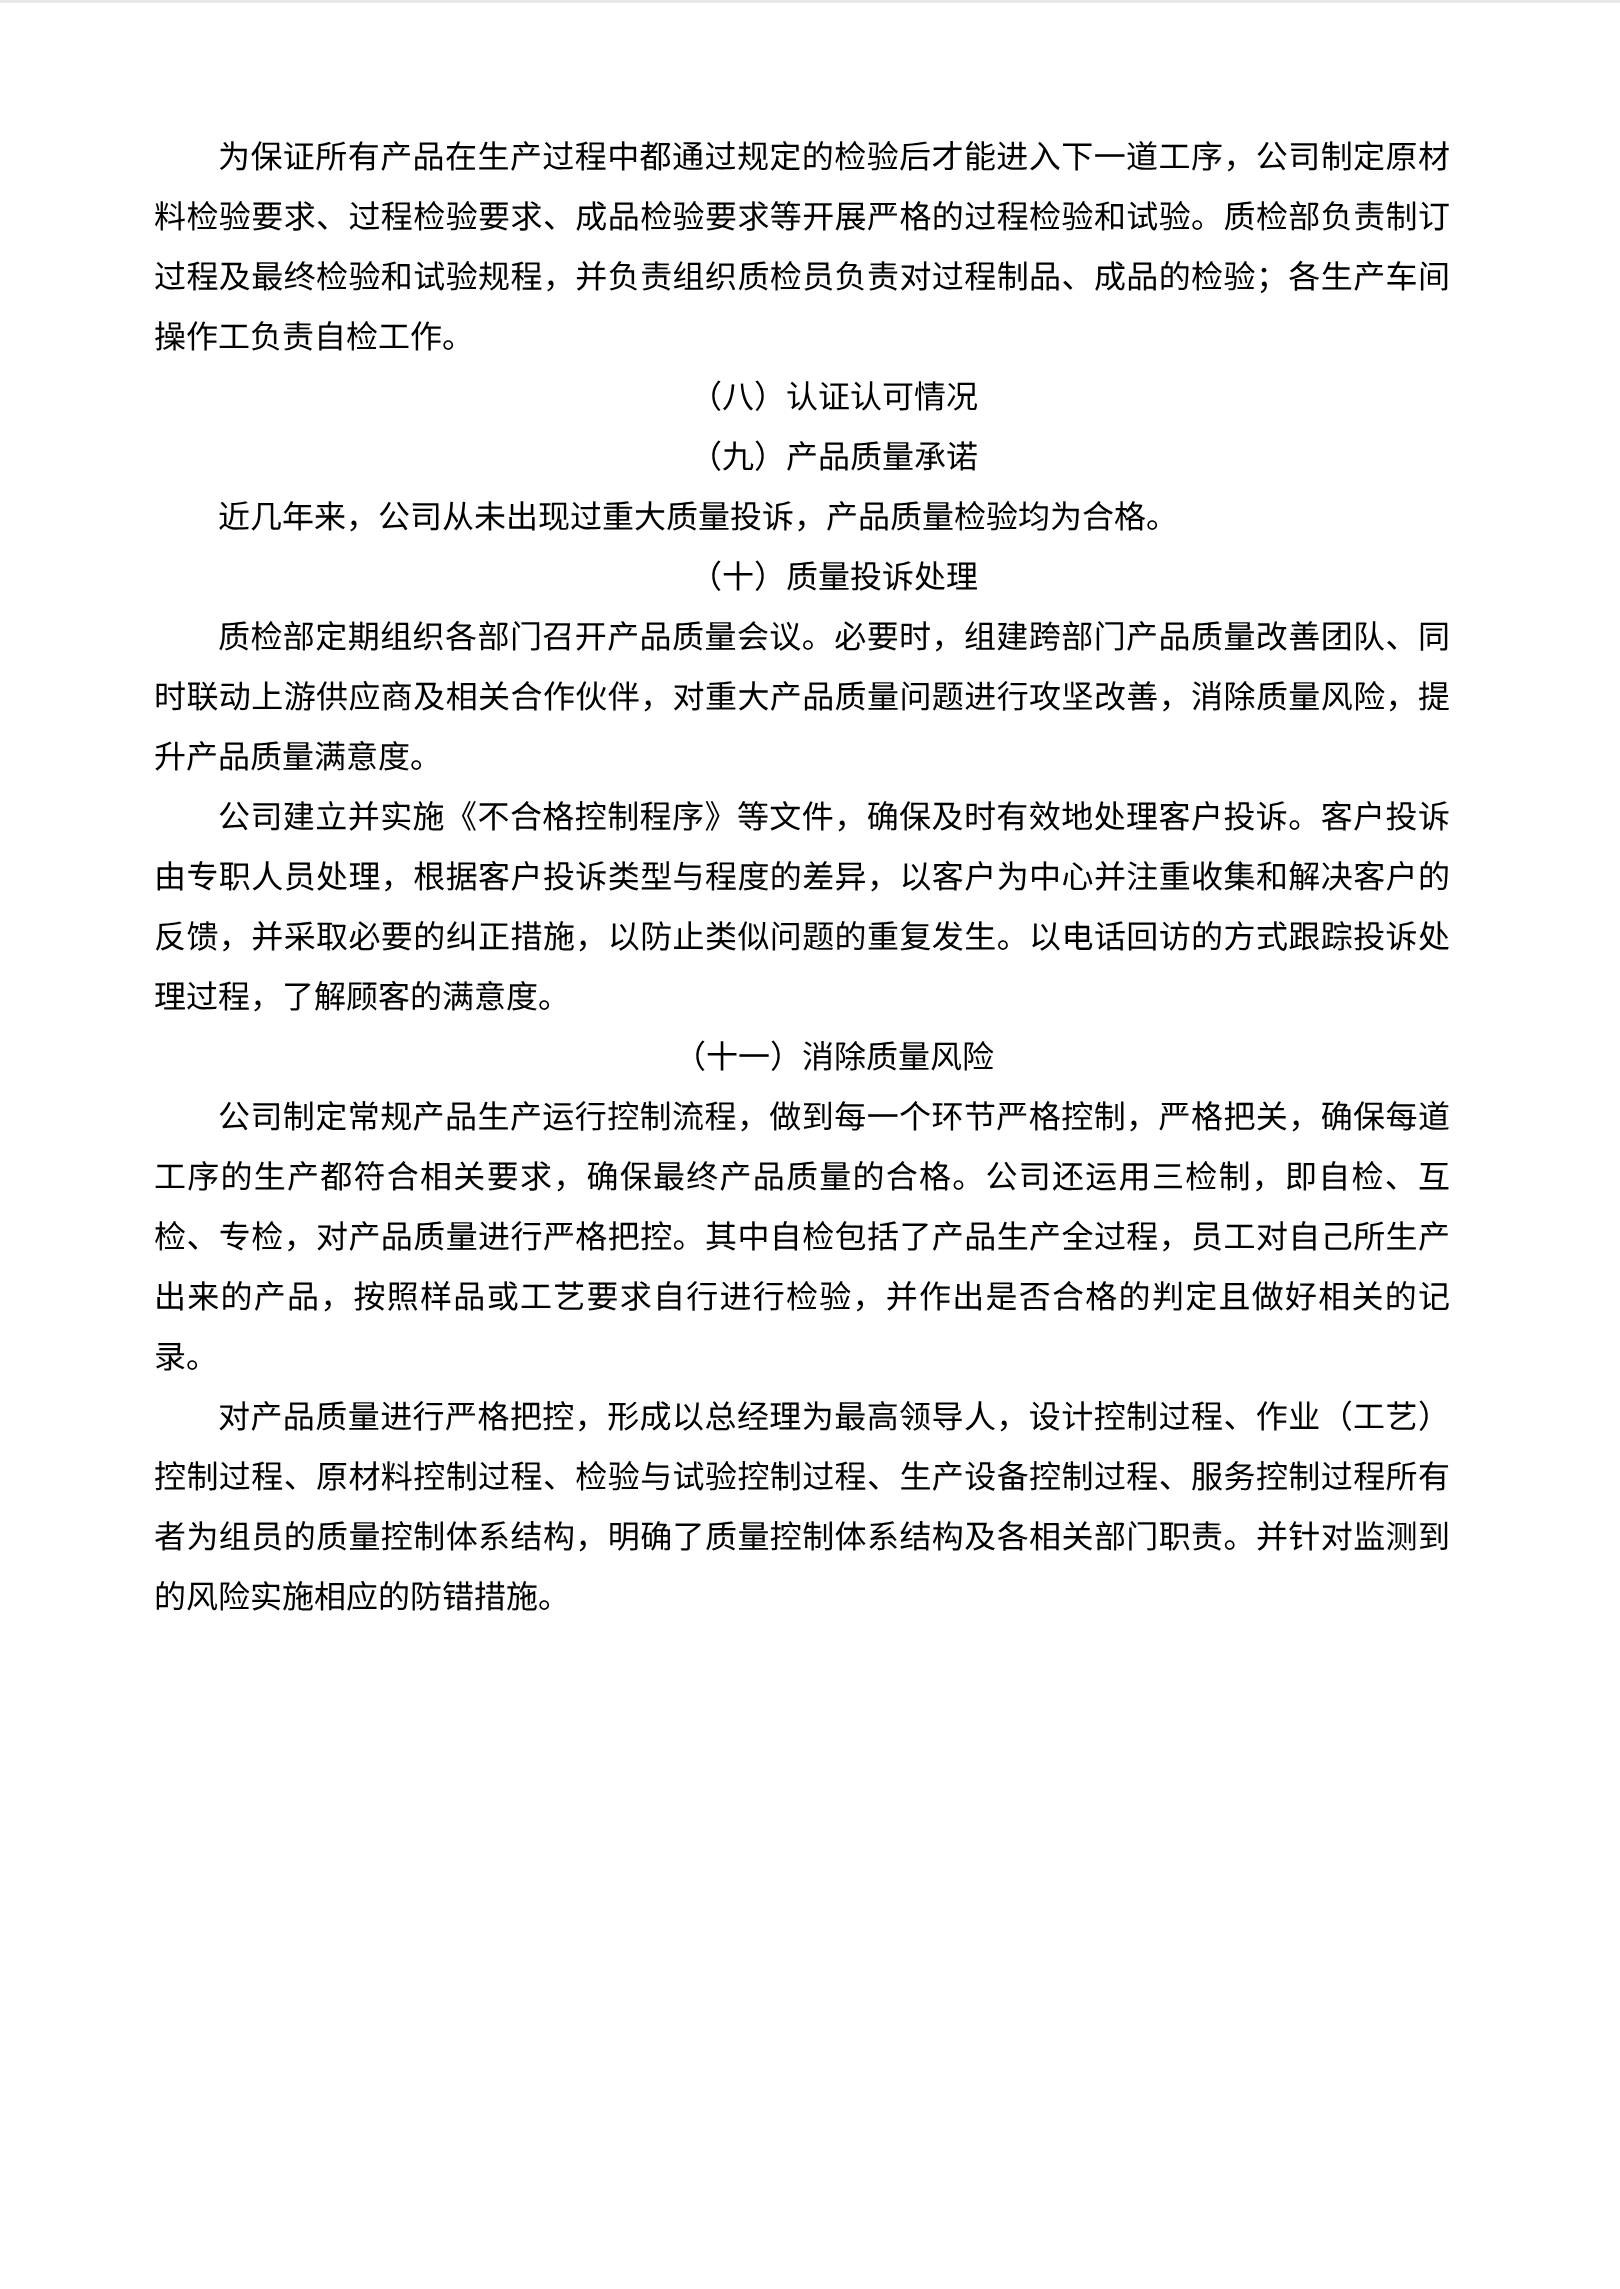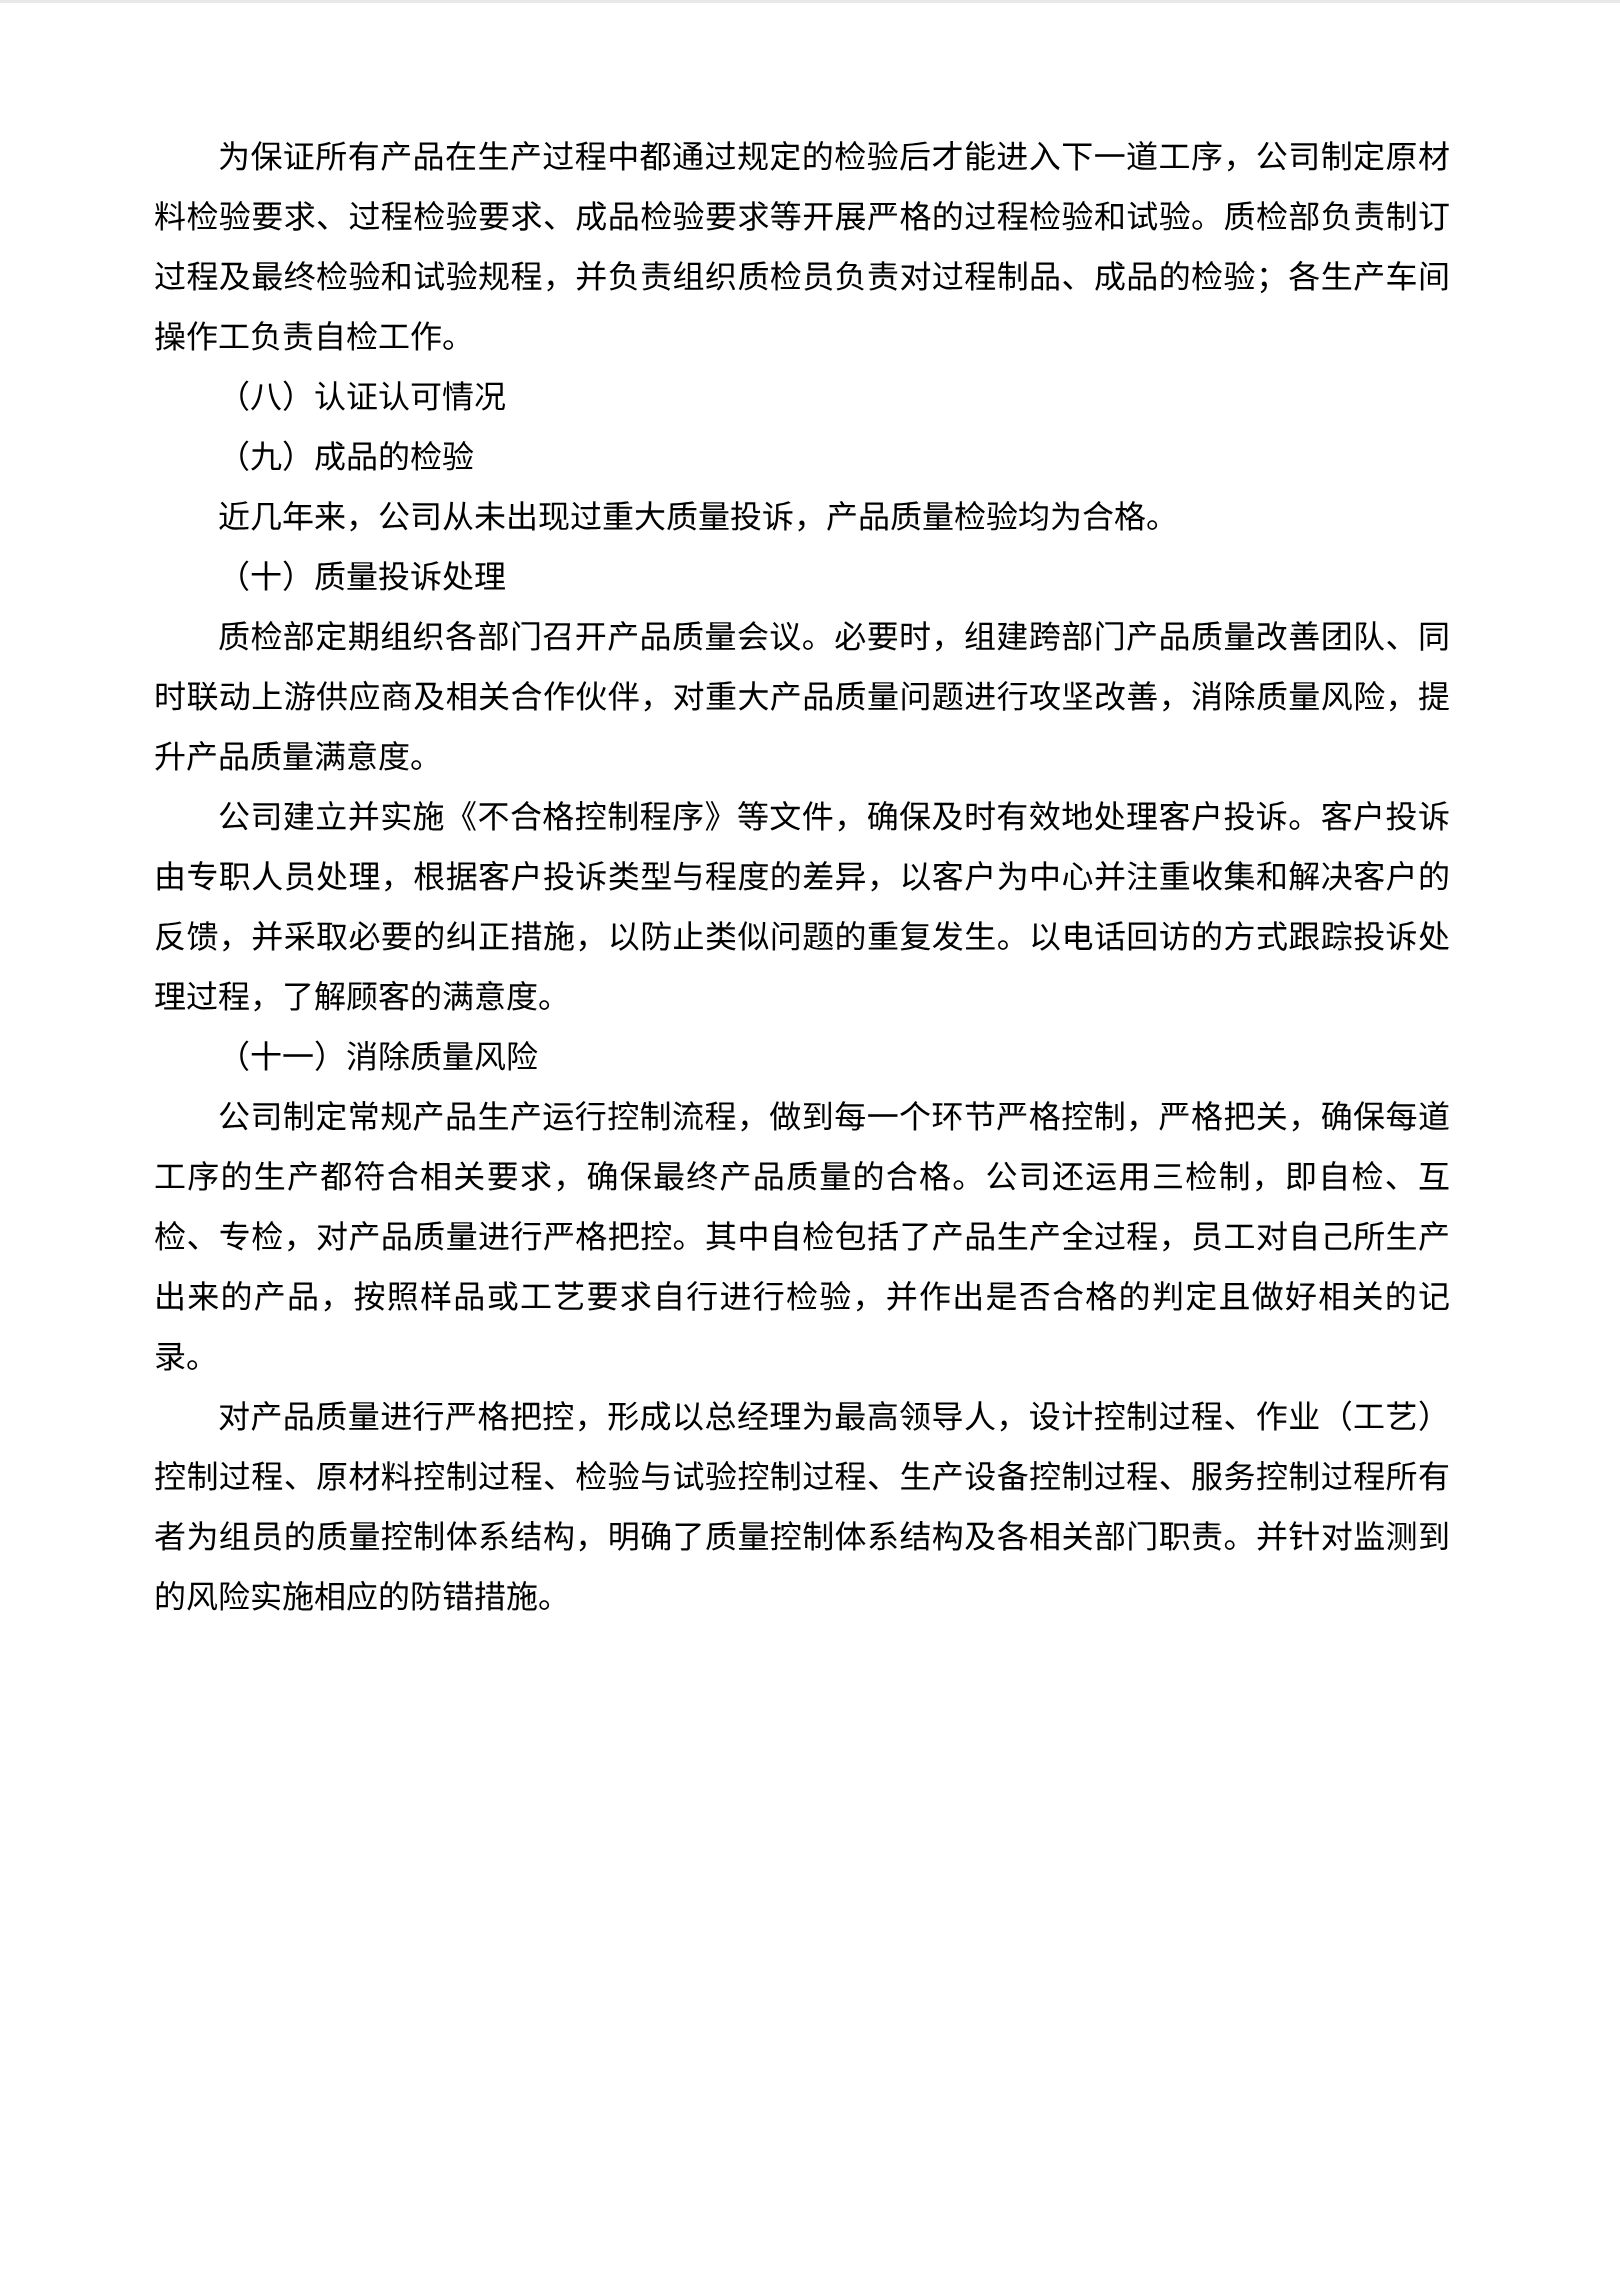--- a/index.html
+++ b/index.html
@@ -28,31 +28,31 @@
     font-size: 32px;
     line-height: 60px;
     color: #000000;
     text-indent: 2em;
     text-align: justify;
     text-justify: inter-ideograph;
     letter-spacing: 0;
     font-weight: 400;
   }
   .doc-content p.heading {
-    text-align: left;
+    text-align: center;
   }
 </style>
 </head>
 <body>
 
 <div class="page">
   <div class="doc-content">
     <p>为保证所有产品在生产过程中都通过规定的检验后才能进入下一道工序，公司制定原材料检验要求、过程检验要求、成品检验要求等开展严格的过程检验和试验。质检部负责制订过程及最终检验和试验规程，并负责组织质检员负责对过程制品、成品的检验；各生产车间操作工负责自检工作。</p>
     <p class="heading">（八）认证认可情况</p>
-    <p class="heading">（九）成品的检验</p>
+    <p class="heading">（九）产品质量承诺</p>
     <p>近几年来，公司从未出现过重大质量投诉，产品质量检验均为合格。</p>
     <p class="heading">（十）质量投诉处理</p>
     <p>质检部定期组织各部门召开产品质量会议。必要时，组建跨部门产品质量改善团队、同时联动上游供应商及相关合作伙伴，对重大产品质量问题进行攻坚改善，消除质量风险，提升产品质量满意度。</p>
     <p>公司建立并实施《不合格控制程序》等文件，确保及时有效地处理客户投诉。客户投诉由专职人员处理，根据客户投诉类型与程度的差异，以客户为中心并注重收集和解决客户的反馈，并采取必要的纠正措施，以防止类似问题的重复发生。以电话回访的方式跟踪投诉处理过程，了解顾客的满意度。</p>
     <p class="heading">（十一）消除质量风险</p>
     <p>公司制定常规产品生产运行控制流程，做到每一个环节严格控制，严格把关，确保每道工序的生产都符合相关要求，确保最终产品质量的合格。公司还运用三检制，即自检、互检、专检，对产品质量进行严格把控。其中自检包括了产品生产全过程，员工对自己所生产出来的产品，按照样品或工艺要求自行进行检验，并作出是否合格的判定且做好相关的记录。</p>
     <p>对产品质量进行严格把控，形成以总经理为最高领导人，设计控制过程、作业（工艺）控制过程、原材料控制过程、检验与试验控制过程、生产设备控制过程、服务控制过程所有者为组员的质量控制体系结构，明确了质量控制体系结构及各相关部门职责。并针对监测到的风险实施相应的防错措施。</p>
   </div>
 </div>
 

